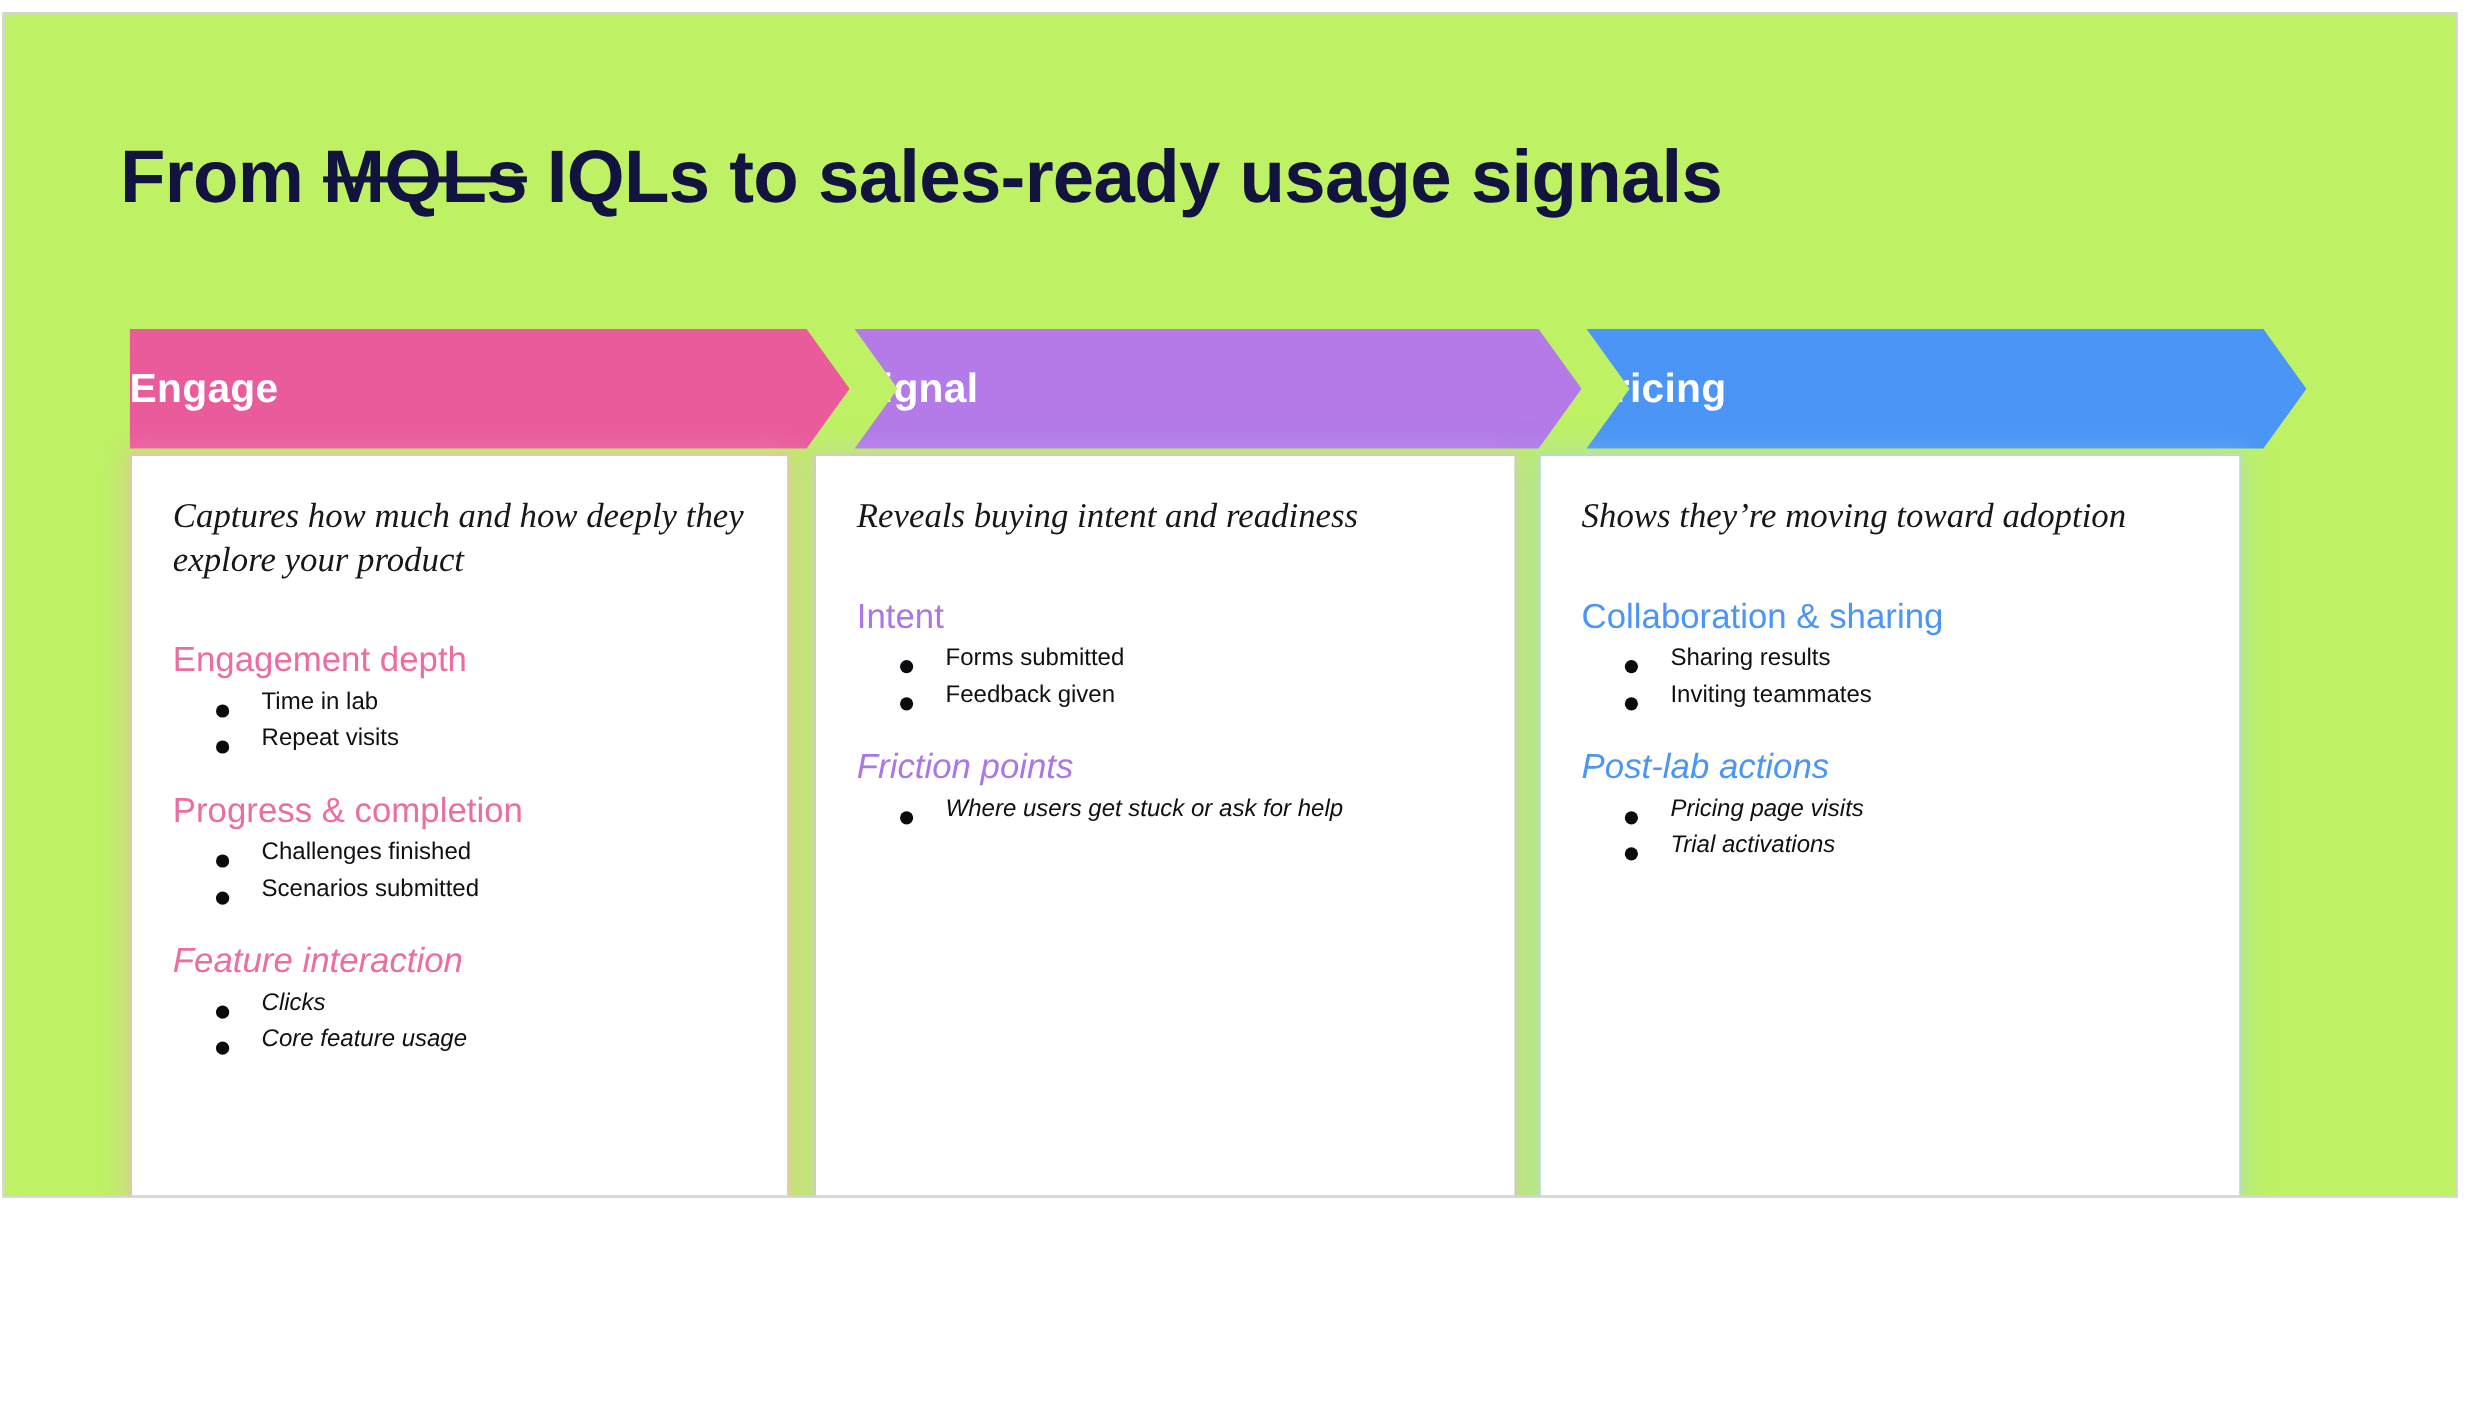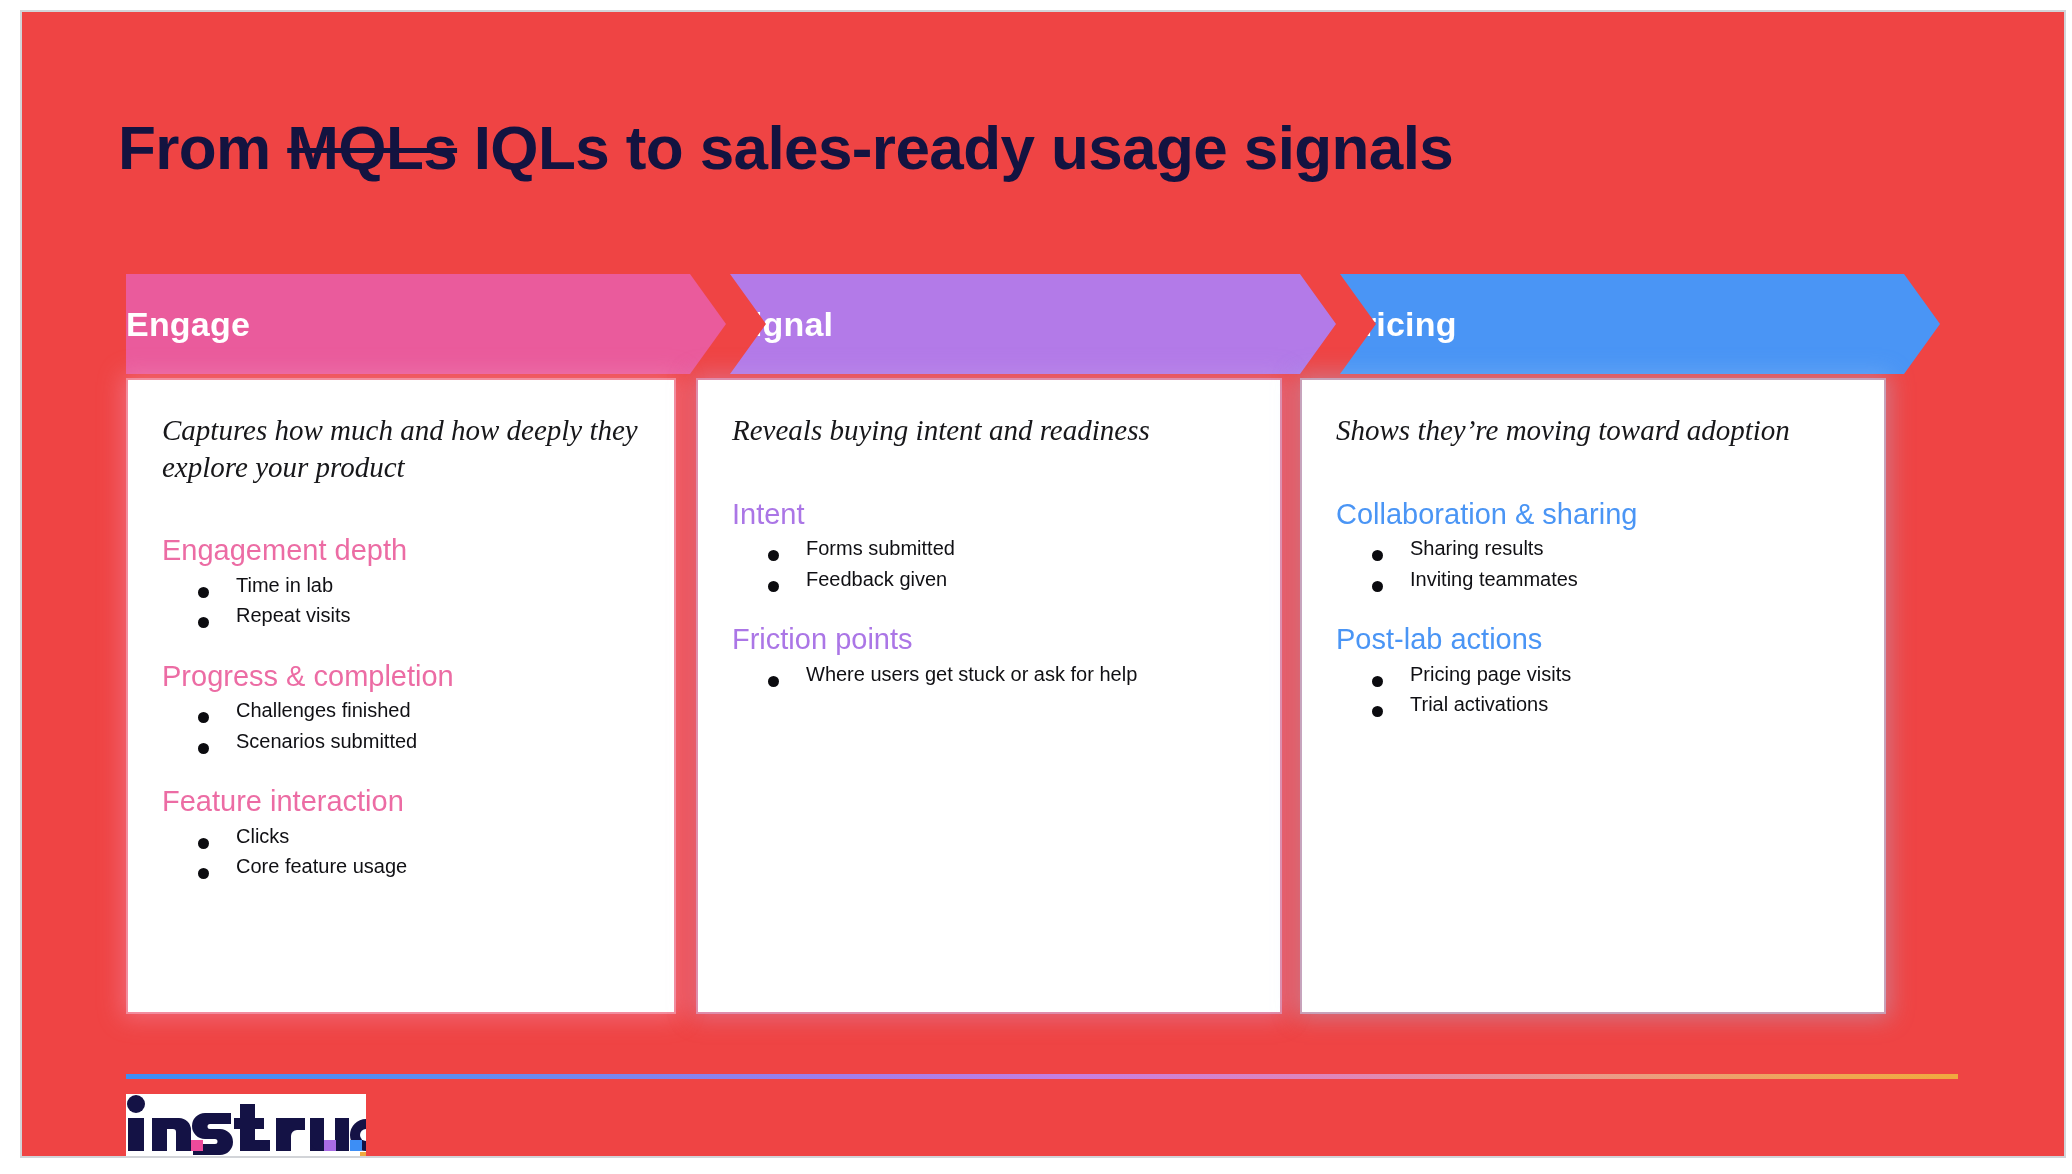--- a/index.html
+++ b/index.html
@@ -9,25 +9,25 @@
   }
   body {
     width: 2072px;
     height: 1174px;
     font-family: "Liberation Sans", sans-serif;
     overflow: hidden;
   }
 
   .slide {
     position: absolute;
-    left: 20px;
+    left: 2px;
     top: 10px;
     width: 2046px;
-    height: 1148px;
-    background: #ef4444;
+    height: 988px;
+    background: #bef264;
     border: 2px solid #d2d4d8;
     box-sizing: border-box;
     overflow: hidden;
   }
 
   
   .title {
     position: absolute;
     left: 96px;
     top: 100px;
@@ -118,21 +118,21 @@
   .card-intro {
     font-size: 29px;
     font-style: italic;
     color: #17171a;
     line-height: 1.26;
     margin: 0 0 48px 0;
     font-family: Liberation Serif, serif;
   }
 
   .group { margin-bottom: 30px; }
-  .group:last-child { margin-bottom: 0; }
+  .group:last-child { margin-bottom: 0; font-style: italic; }
 
   .group-heading {
     font-size: 29px;
     line-height: 1.2;
     margin: 0 0 2px 0;
   }
   .c1 .group-heading { color: #ec6ca4; }
   .c2 .group-heading { color: #ab76e6; }
   .c3 .group-heading { color: #4a95f5; }
 

